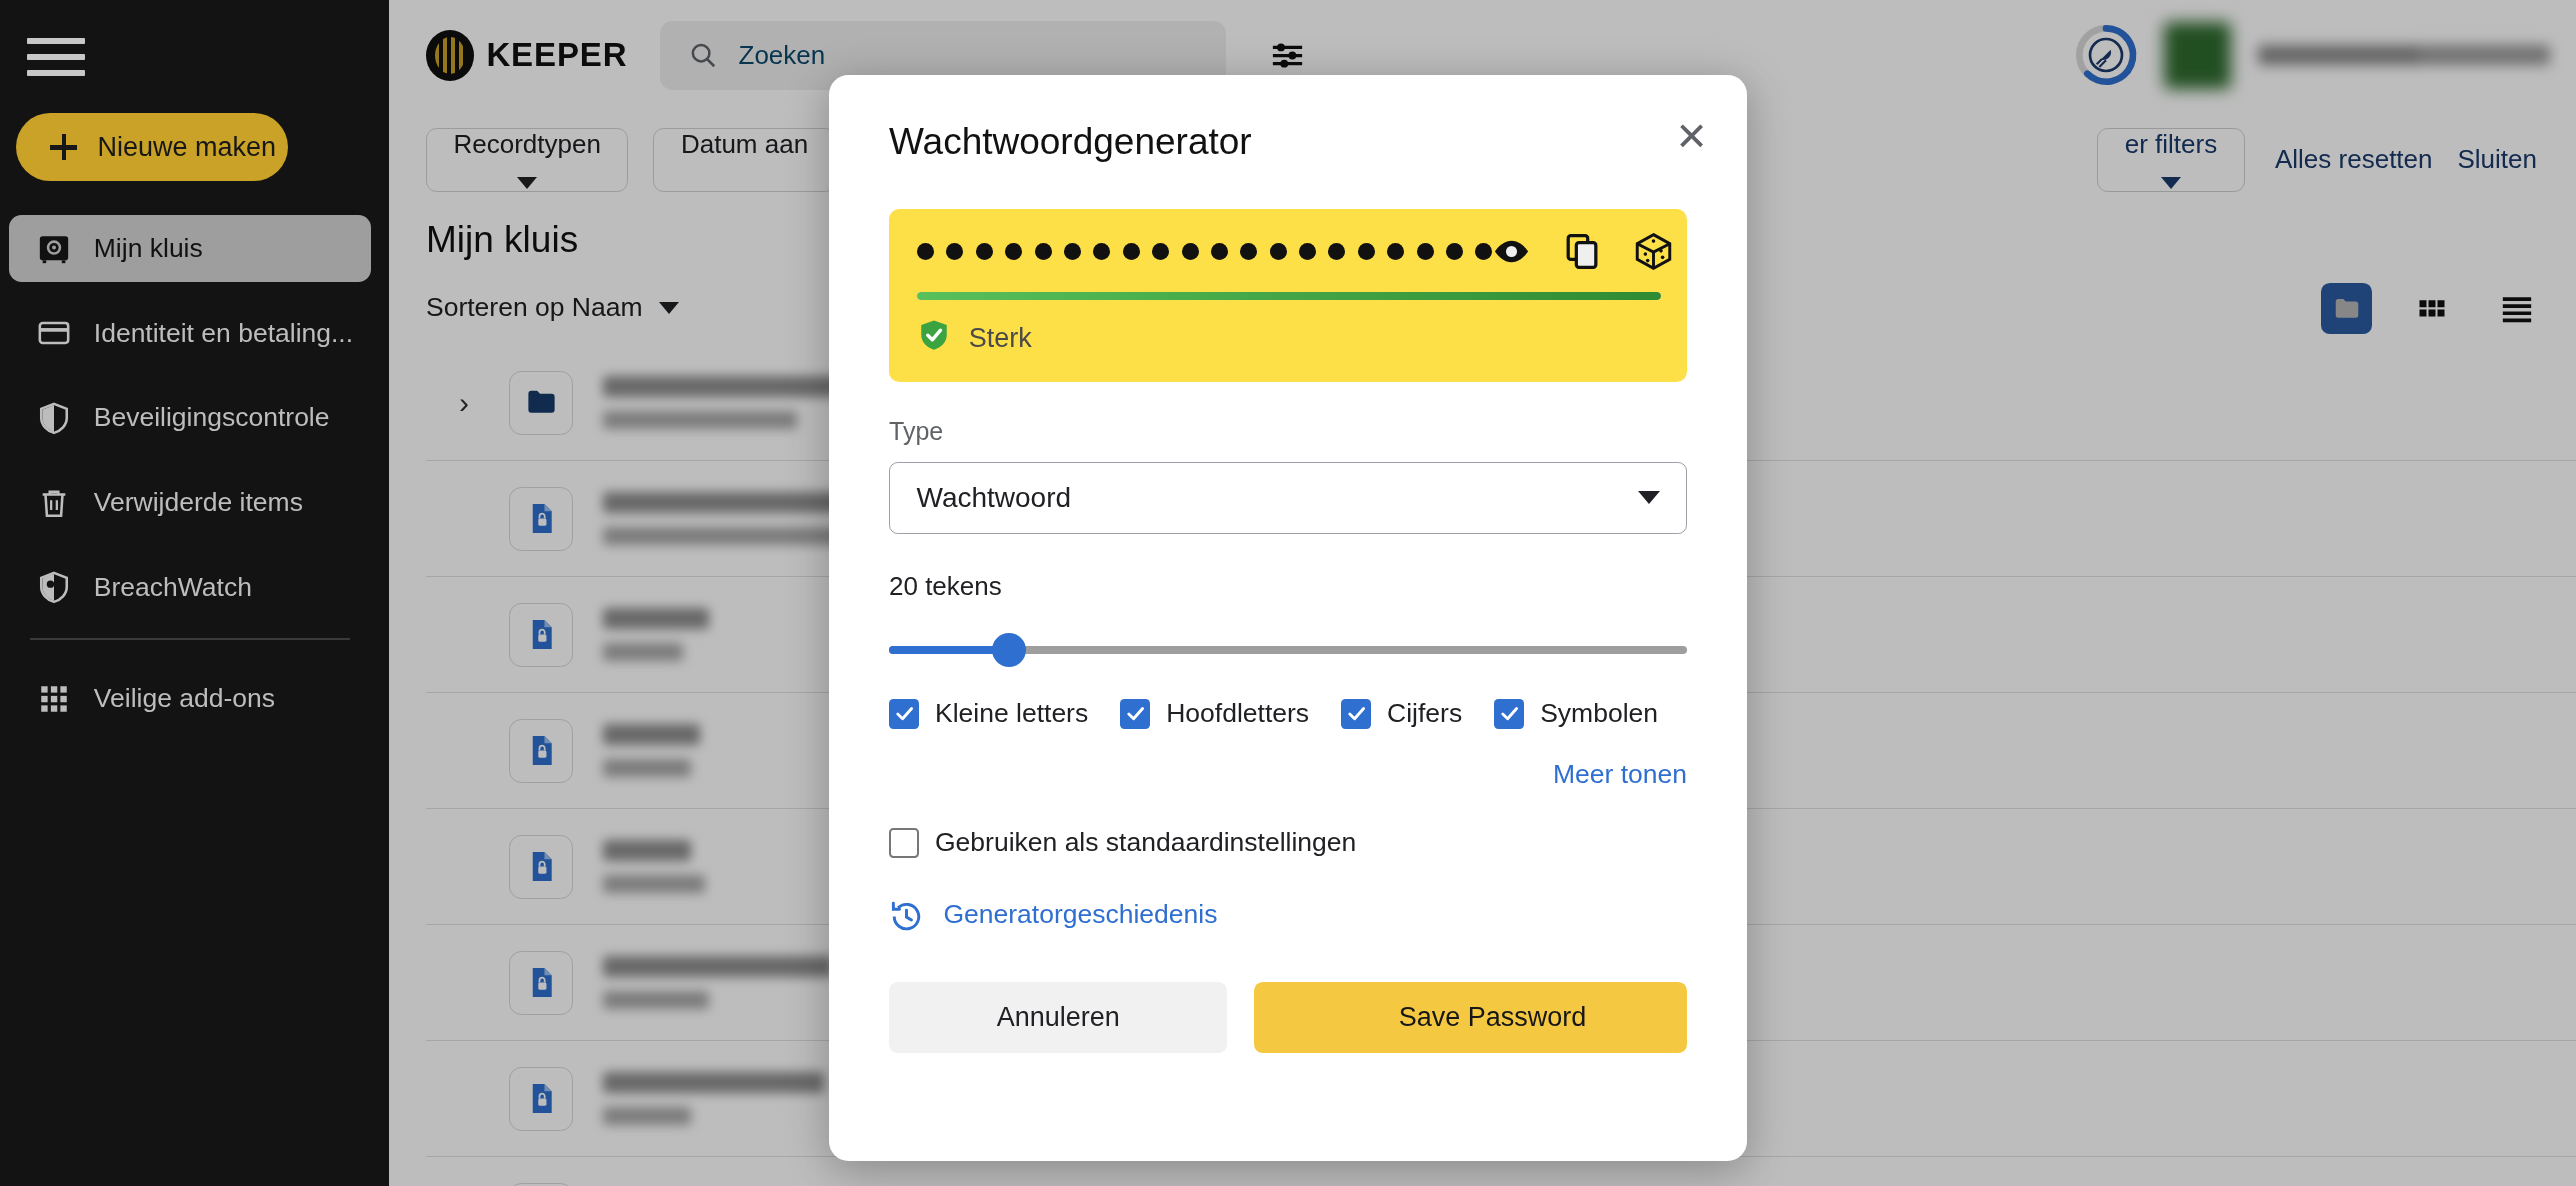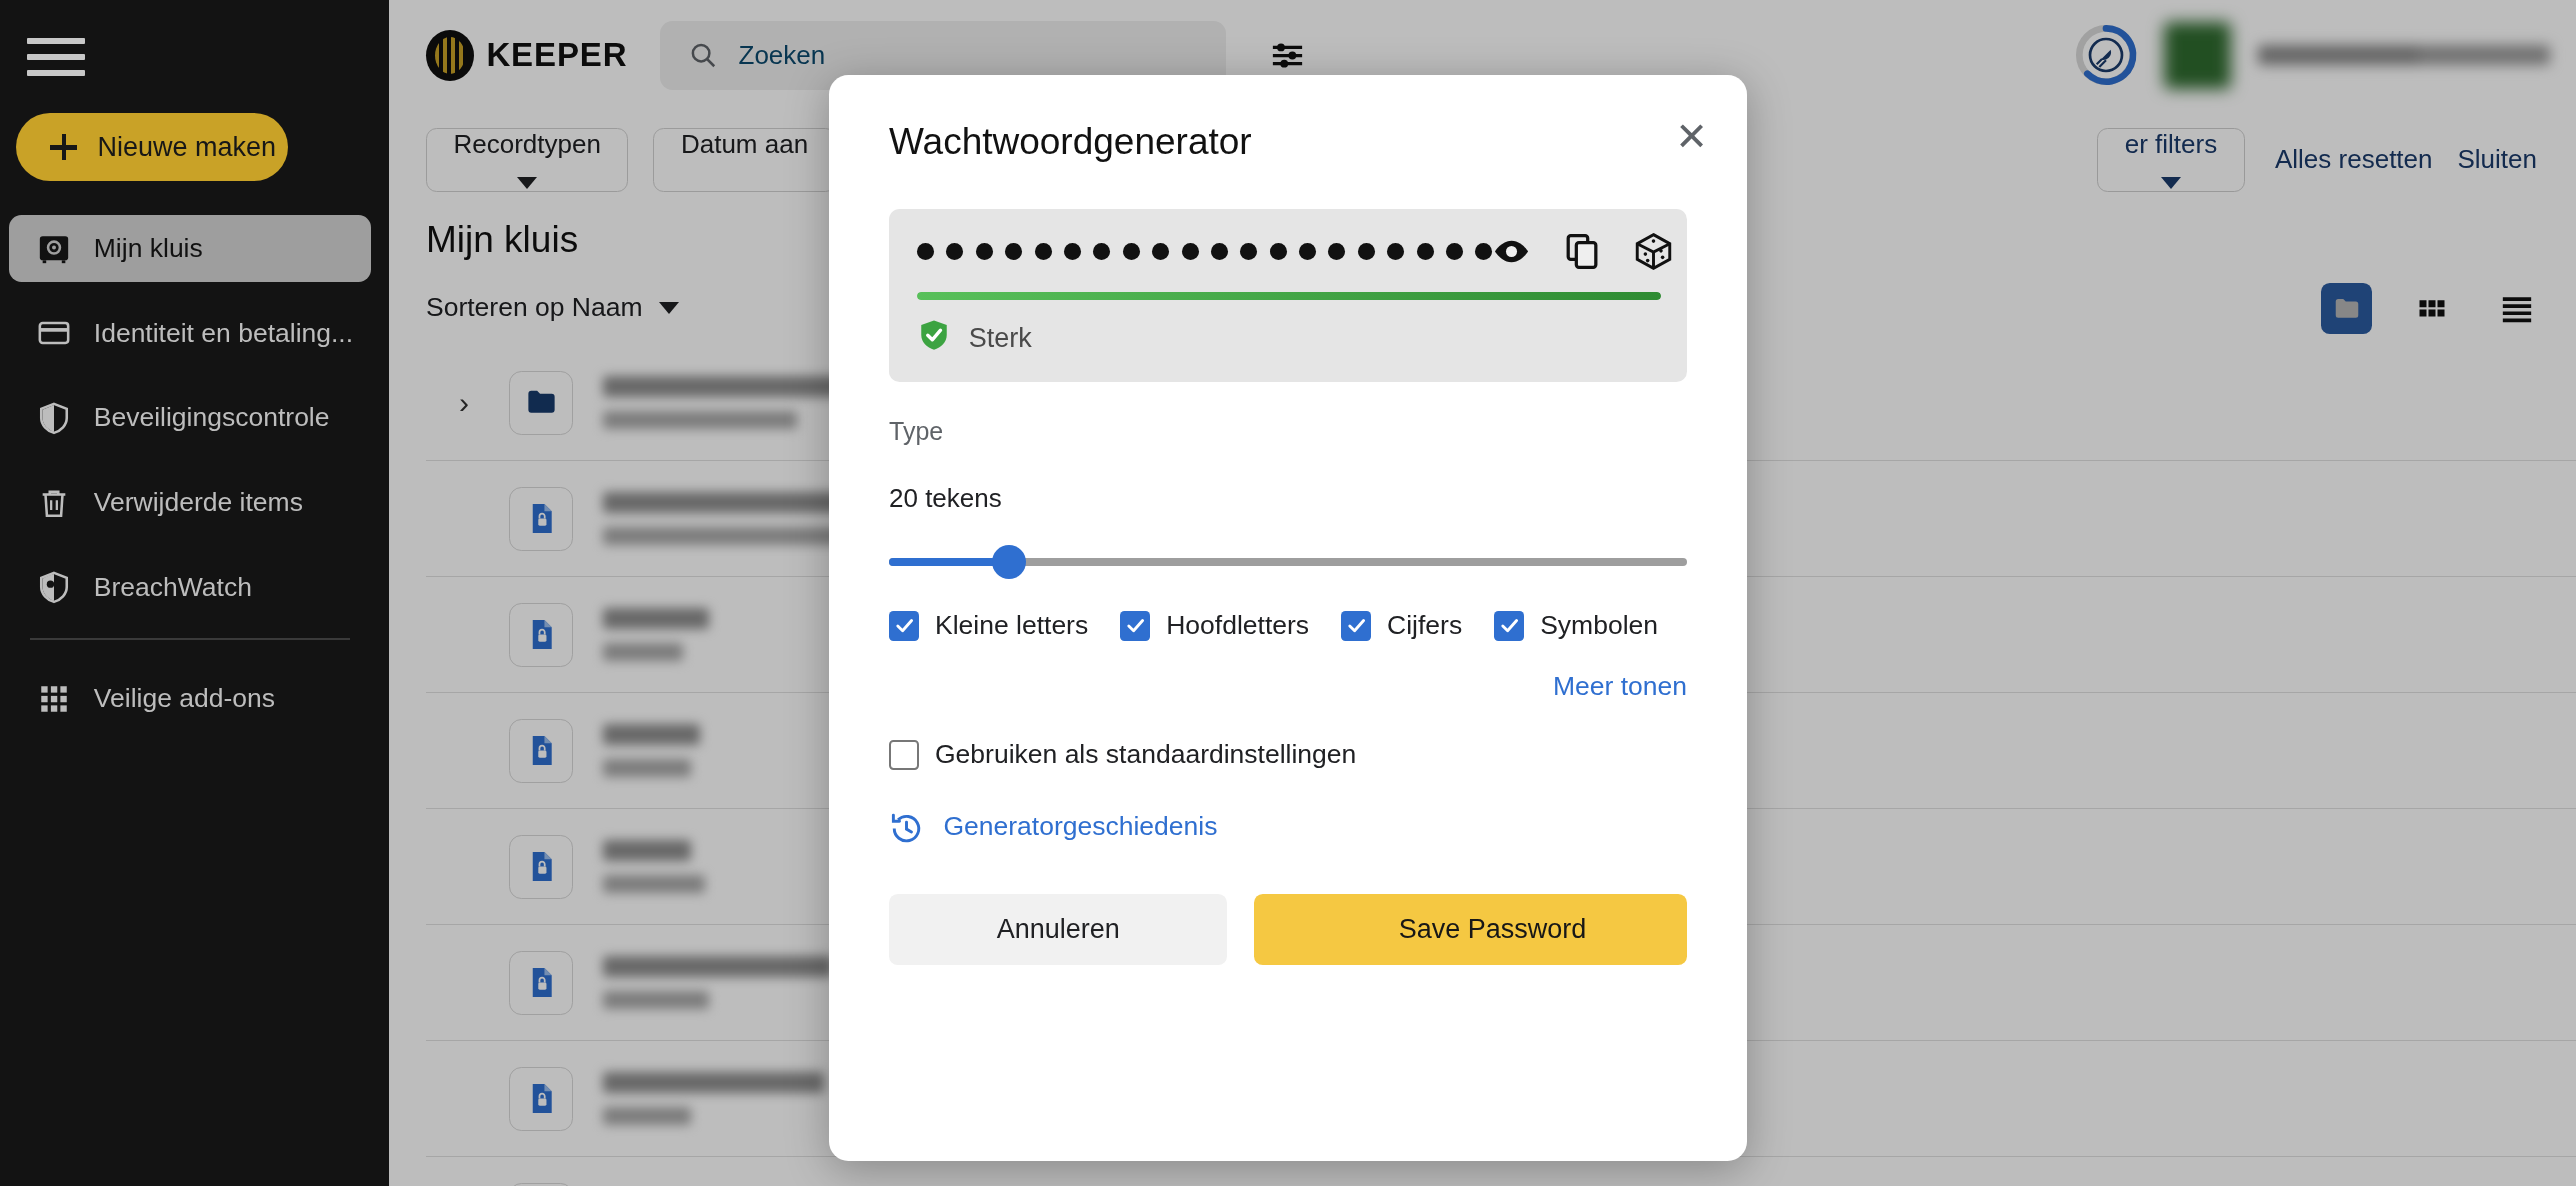--- a/index.html
+++ b/index.html
@@ -163,21 +163,21 @@
     box-shadow: 0 8.8px 44px rgba(0,0,0,0.28);
     overflow: hidden;
   }
   #modal-head {
     padding: 46px 39px 0 60px; display: flex; align-items: flex-start; justify-content: space-between;
   }
   #modal-title { font-size: 37px; color: #111; }
   #modal-close { font-size: 39px; color: #5f6368; cursor: pointer; line-height: 0.8; }
 
   #pwbox {
-    margin: 46px 60px 0 60px; background: #e5e5e5; border-radius: 10.6px;
+    margin: 46px 60px 0 60px; background: #fde047; border-radius: 10.6px;
     padding: 23px 26px 23px 28px;
   }
   #pwrow { display: flex; align-items: center; justify-content: space-between; }
   #pwdots { display: flex; gap: 12.4px; align-items: center; }
   #pwdots .d { width: 17px; height: 17px; border-radius: 50%; background: #111; }
   #pwicons { display: flex; align-items: center; gap: 32px; }
   #pwicons .pi { width: 39px; height: 39px; cursor: pointer; }
   #strength-track { margin-top: 21px; height: 8px; border-radius: 5.3px; background: #d9d9d9; overflow: hidden; }
   #strength-fill { height: 100%; width: 100%; background: linear-gradient(90deg,#58c05a,#2e8b32); border-radius: 5.3px; }
   #strength-label { margin-top: 17.7px; display: flex; align-items: center; gap: 17.7px; font-size: 27px; color: #4a4a4a; }
@@ -595,20 +595,24 @@
           <svg viewBox="0 0 24 24" width="34" height="34">
               <path d="M12 1.8 L21 5 V12 C21 17 17 20.8 12 22.4 C7 20.8 3 17 3 12 V5 Z" fill="#3ca341"></path>
               <path d="M7.6 12.2 L10.8 15.4 L16.6 8.6" fill="none" stroke="#fff" stroke-width="2.4" stroke-linecap="round" stroke-linejoin="round"></path>
             </svg>
         </span>
         <span>Sterk</span>
       </div>
     </div>
 
     <div class="fld-label">Type</div>
+    <div id="type-select">
+      <span>Wachtwoord</span>
+      <span class="caret2"></span>
+    </div>
 
     <div id="len-label">20 tekens</div>
     <div id="slider">
       <div class="track"></div>
       <div class="fill" style="width: 15%;"></div>
       <div class="thumb" style="left: calc(15% - 17px);"></div>
     </div>
 
     <div id="checkrow">
       <label class="cbx">

